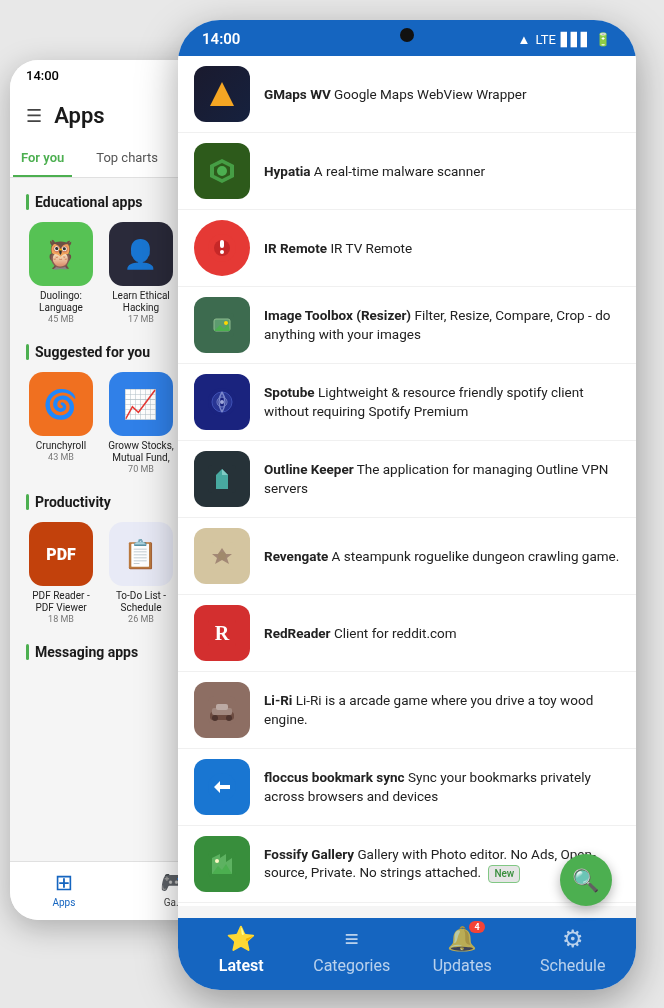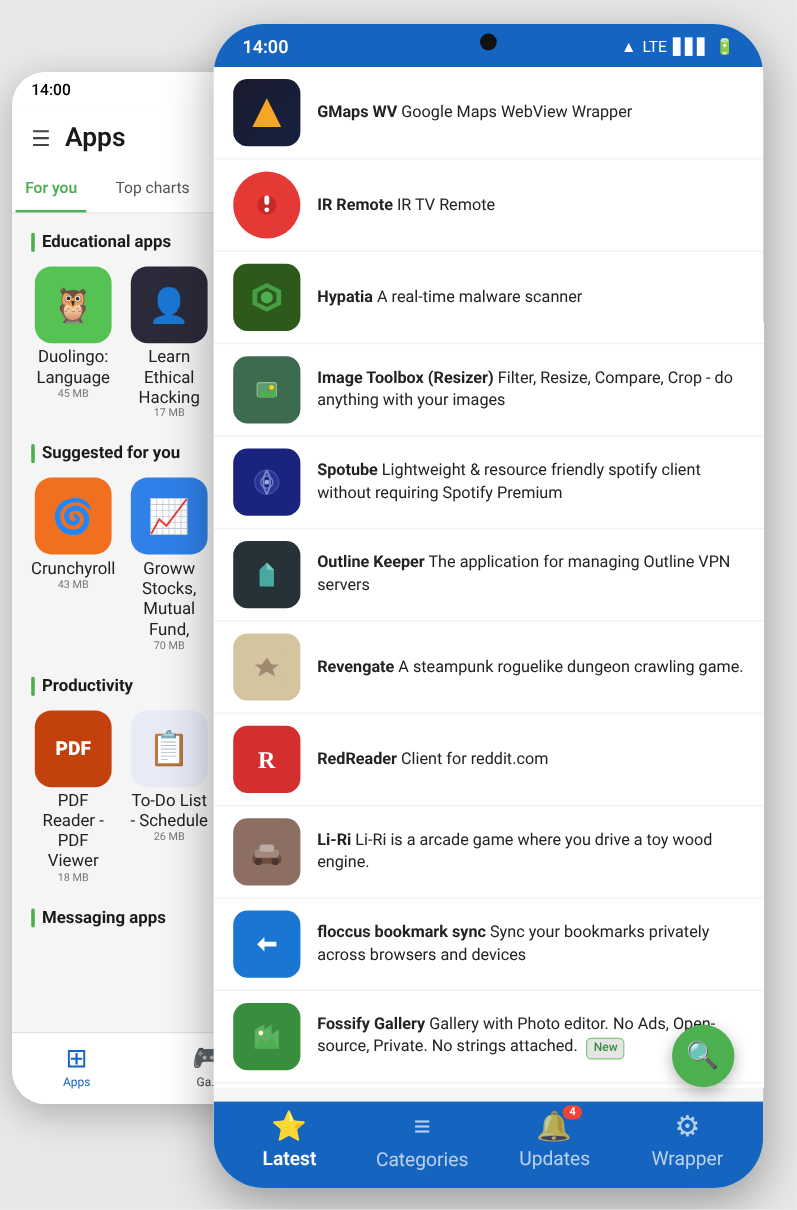--- a/index.html
+++ b/index.html
@@ -108,21 +108,21 @@
       font-size: 28px;
       margin-bottom: 4px;
       overflow: hidden;
     }
     .app-icon-bg.green { background: #56c254; }
     .app-icon-bg.dark { background: #2a2a3a; }
     .app-icon-bg.orange { background: #f07020; }
     .app-icon-bg.blue { background: #3080e8; }
     .app-icon-bg.red { background: #c2410c; }
     .app-name-small {
-      font-size: 14px;
+      font-size: 10px;
       text-align: center;
       color: #222;
       line-height: 1.2;
     }
     .app-size-small {
       font-size: 9px;
       color: #777;
     }
 
     
@@ -433,43 +433,43 @@
         <svg width="32" height="32" viewBox="0 0 32 32">
           <polygon points="16,4 28,28 4,28" fill="#f5a623"></polygon>
         </svg>
       </div>
       <div class="app-list-text">
         <strong>GMaps WV</strong> Google Maps WebView Wrapper
       </div>
     </div>
 
     <div class="app-list-item">
+      <div class="app-list-icon icon-hypatia">
+        <svg width="32" height="32" viewBox="0 0 32 32">
+          <path d="M16 4 L28 10 L28 22 L16 28 L4 22 L4 10 Z" fill="#4caf50" opacity="0.8"></path>
+          <path d="M16 8 L24 12 L24 20 L16 24 L8 20 L8 12 Z" fill="#2d5a1b"></path>
+          <circle cx="16" cy="16" r="5" fill="#4caf50"></circle>
+        </svg>
+      </div>
+      <div class="app-list-text">
+        <strong>Hypatia</strong> A real-time malware scanner
+      </div>
+    </div>
+
+    <div class="app-list-item">
       <div class="app-list-icon icon-ir">
         <svg width="32" height="32" viewBox="0 0 32 32">
           <circle cx="16" cy="16" r="14" fill="#e53935"></circle>
           <circle cx="16" cy="16" r="8" fill="#c62828"></circle>
           <rect x="14" y="8" width="4" height="8" rx="2" fill="white"></rect>
           <circle cx="16" cy="20" r="2" fill="white"></circle>
         </svg>
       </div>
       <div class="app-list-text">
         <strong>IR Remote</strong> IR TV Remote
-      </div>
-    </div>
-
-    <div class="app-list-item">
-      <div class="app-list-icon icon-hypatia">
-        <svg width="32" height="32" viewBox="0 0 32 32">
-          <path d="M16 4 L28 10 L28 22 L16 28 L4 22 L4 10 Z" fill="#4caf50" opacity="0.8"></path>
-          <path d="M16 8 L24 12 L24 20 L16 24 L8 20 L8 12 Z" fill="#2d5a1b"></path>
-          <circle cx="16" cy="16" r="5" fill="#4caf50"></circle>
-        </svg>
-      </div>
-      <div class="app-list-text">
-        <strong>Hypatia</strong> A real-time malware scanner
       </div>
     </div>
 
     <div class="app-list-item">
       <div class="app-list-icon icon-toolbox">
         <svg width="32" height="32" viewBox="0 0 32 32">
           <rect x="4" y="4" width="24" height="24" rx="4" fill="#3d6b4f"></rect>
           <rect x="8" y="10" width="16" height="12" rx="2" fill="#5d9b6f" stroke="#8fbc8f" stroke-width="1"></rect>
           <circle cx="20" cy="14" r="2" fill="#ffd700"></circle>
           <polygon points="8,22 14,16 18,20 22,15 24,22" fill="#4caf50"></polygon>
@@ -600,16 +600,16 @@
     </div>
     <div class="nav-item">
       <div class="nav-badge">
         <span class="nav-icon">🔔</span>
         <span class="badge-count">4</span>
       </div>
       <span class="nav-label">Updates</span>
     </div>
     <div class="nav-item">
       <span class="nav-icon">⚙</span>
-      <span class="nav-label">Wrapper</span>
+      <span class="nav-label">Schedule</span>
     </div>
   </div>
 </div>
 
 </body></html>

